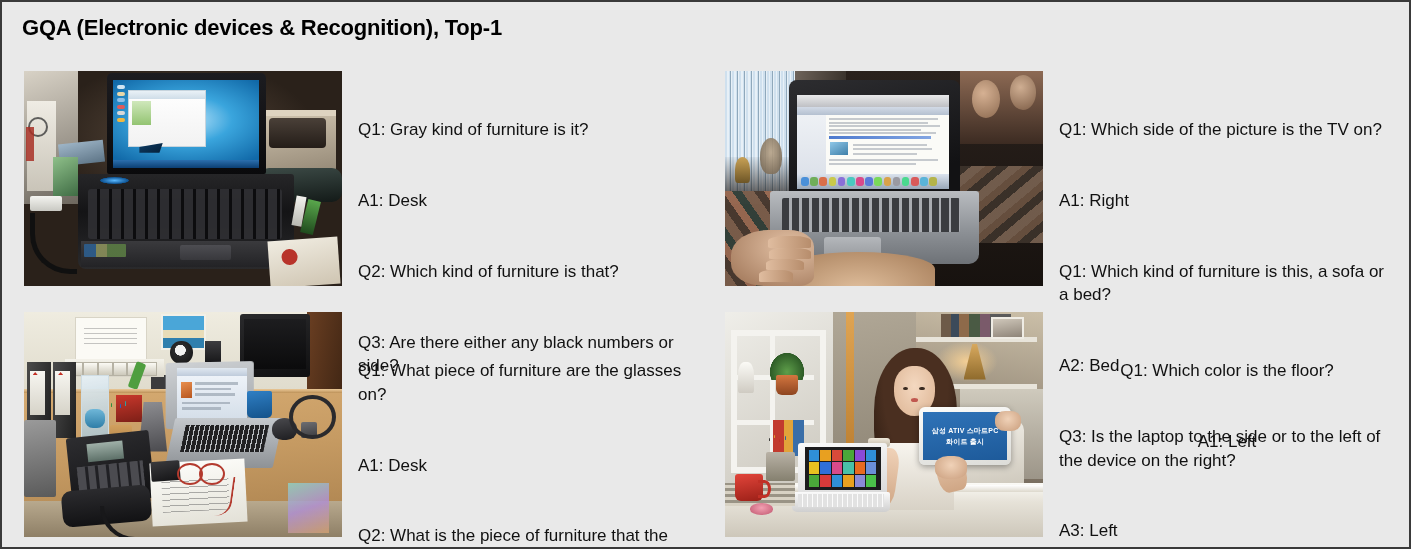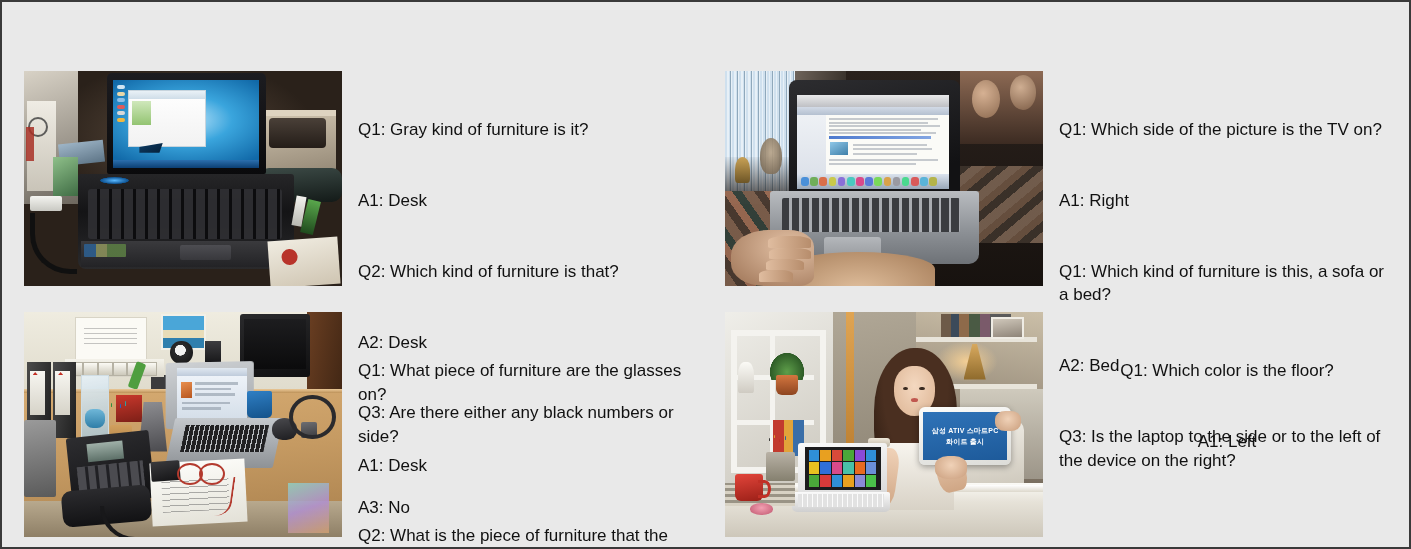--- a/index.html
+++ b/index.html
@@ -415,20 +415,21 @@
   .p4-books-l { left:15%; top:48%; width:10%; height:16%;
     background: linear-gradient(90deg,#c23a2e 0 34%, #e2a33a 34% 66%, #3a6ea8 66% 100%); }
   .p4-circ { left:8%; top:85%; width:7%; height:5%;
     background: radial-gradient(ellipse at 50% 40%, #f2a0b2, #c0566e); border-radius:50%; }
 </style>
 </head>
 <body>
 
 <div id="figure-panel">
 
+  <div id="figure-title">GQA (Electronic devices &amp; Recognition), Top-1</div>
 
   <div class="example-cell" style="left:22px; top:69px; width:690px; height:215px;">
 
     <div class="photo" style="width:318px; height:215px;">
       <div class="layer p1-bg"></div>
       <div class="layer p1-wall-l"></div>
       <div class="layer p1-paperA">
         <div class="layer p1-circle"></div>
       </div>
       <div class="layer p1-red"></div>
@@ -467,23 +468,21 @@
       <div class="layer p1-white-pen"></div>
       <div class="layer p1-flyer">
         <div class="layer p1-flyer-red"></div>
       </div>
     </div>
 
     <div class="qa-block" style="width:338px; margin-left:16px;">
       <span class="qa-line">Q1: Gray kind of furniture is it?</span>
       <span class="qa-line">A1: Desk</span>
       <span class="qa-line">Q2: Which kind of furniture is that?</span>
-      <span class="qa-line">A2: Desk</span>
       <span class="qa-line">Q3: Are there either any black numbers or side?</span>
-      <span class="qa-line">A3: No</span>
     </div>
   </div>
 
   <div class="example-cell" style="left:723px; top:69px; width:670px; height:215px;">
 
     <div class="photo" style="width:318px; height:215px;">
       <div class="layer p2-bg"></div>
       <div class="layer p2-blinds"></div>
       <div class="layer p2-blinds-dark"></div>
       <div class="layer p2-lamp"></div>
@@ -544,20 +543,21 @@
         <div class="layer p2-finger" style="left:34%; top:72%; width:40%; height:20%;"></div>
       </div>
     </div>
 
     <div class="qa-block" style="width:338px; margin-left:16px;">
       <span class="qa-line">Q1: Which side of the picture is the TV on?</span>
       <span class="qa-line">A1: Right</span>
       <span class="qa-line">Q1: Which kind of furniture is this, a sofa or a bed?</span>
       <span class="qa-line">A2: Bed</span>
       <span class="qa-line">Q3: Is the laptop to the side or to the left of the device on the right?</span>
+      <span class="qa-line">A3: Left</span>
       
     </div>
   </div>
 
   <div class="example-cell" style="left:22px; top:310px; width:690px; height:225px;">
 
     <div class="photo" style="width:318px; height:225px;">
       <div class="layer p3-bg"></div>
       <div class="layer p3-wall"></div>
       <div class="layer p3-paper">

